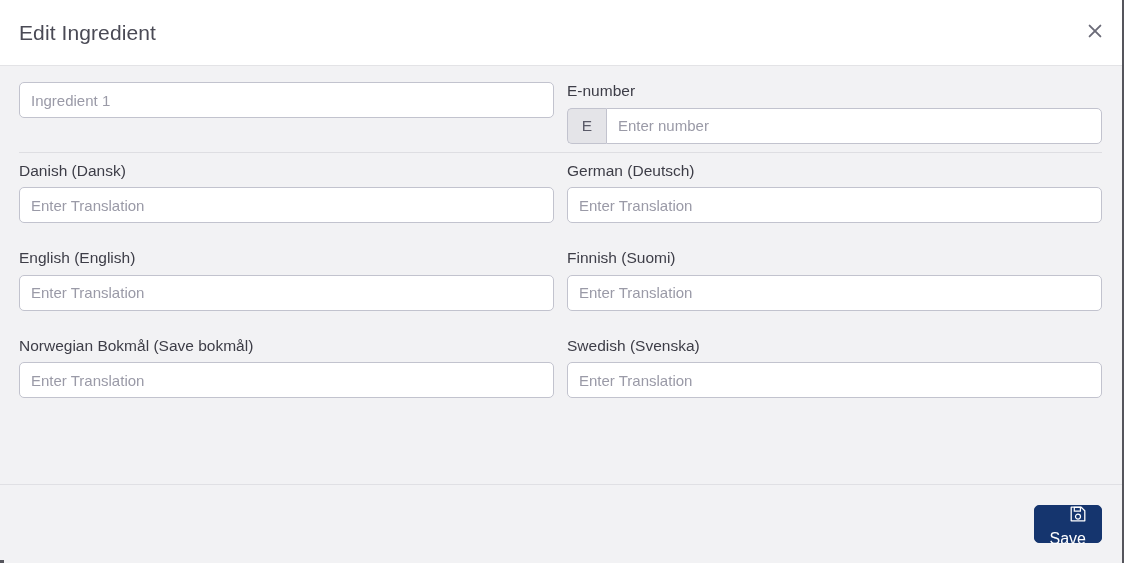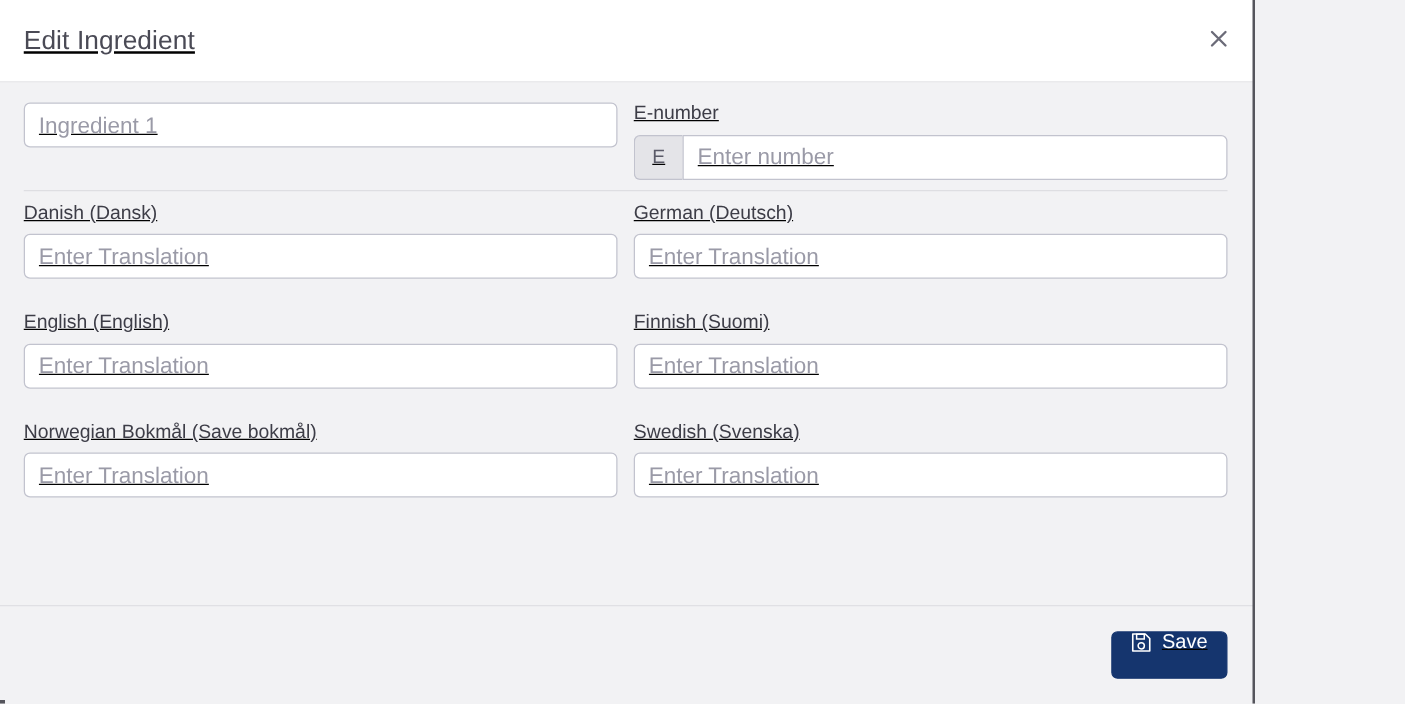--- a/index.html
+++ b/index.html
@@ -6,26 +6,25 @@
   html, body {
     margin: 0; padding: 0;
     width: 1124px; height: 563px;
     overflow: hidden;
     background: #f2f2f4;
     font-family: "Liberation Sans", sans-serif;
   }
 
   .modal-window {
     position: relative;
-    width: 1004px;
+    width: 1124px;
     height: 563px;
     background: #f2f2f4;
     display: flex;
     flex-direction: column;
-    text-decoration: underline;
   }
 
   
   .modal-header {
     position: relative;
     height: 66px;
     min-height: 66px;
     background: #ffffff;
     border-bottom: 1px solid #e3e3e6;
     display: flex;
@@ -80,21 +79,21 @@
     line-height: 1.2;
     margin-bottom: 7px;
     white-space: nowrap;
   }
 
   .form-control {
     display: block;
     width: 100%;
     height: 36px;
     padding: 6px 11px;
-    font-size: 18px;
+    font-size: 15px;
     font-family: "Liberation Sans", sans-serif;
     color: #8b5cf6;
     background: #ffffff;
     border: 1px solid #c2c3ce;
     border-radius: 5px;
     outline: none;
   }
   .form-control::placeholder {
     color: #9a9aa7;
     opacity: 1;
@@ -146,32 +145,33 @@
     background: #f2f2f4;
     border-top: 1px solid #e0e0e4;
     display: flex;
     align-items: center;
     justify-content: flex-end;
     padding: 0 22px 0 19px;
   }
 
   .btn-save {
     display: inline-flex;
-    align-items: flex-start;
+    align-items: flex-end;
     gap: 9px;
     height: 38px;
     padding: 0 15px;
     font-size: 16px;
     font-family: "Liberation Sans", sans-serif;
     color: #ffffff;
     background: #15356e;
     border: 1px solid #15356e;
     border-radius: 5px;
     cursor: pointer;
     line-height: 1;
+    flex-direction: column;
   }
   .btn-save svg { display: block; flex: none; }
 
   
   .window-edge-right {
     position: absolute;
     top: 0;
     right: 0;
     width: 2px;
     height: 563px;

